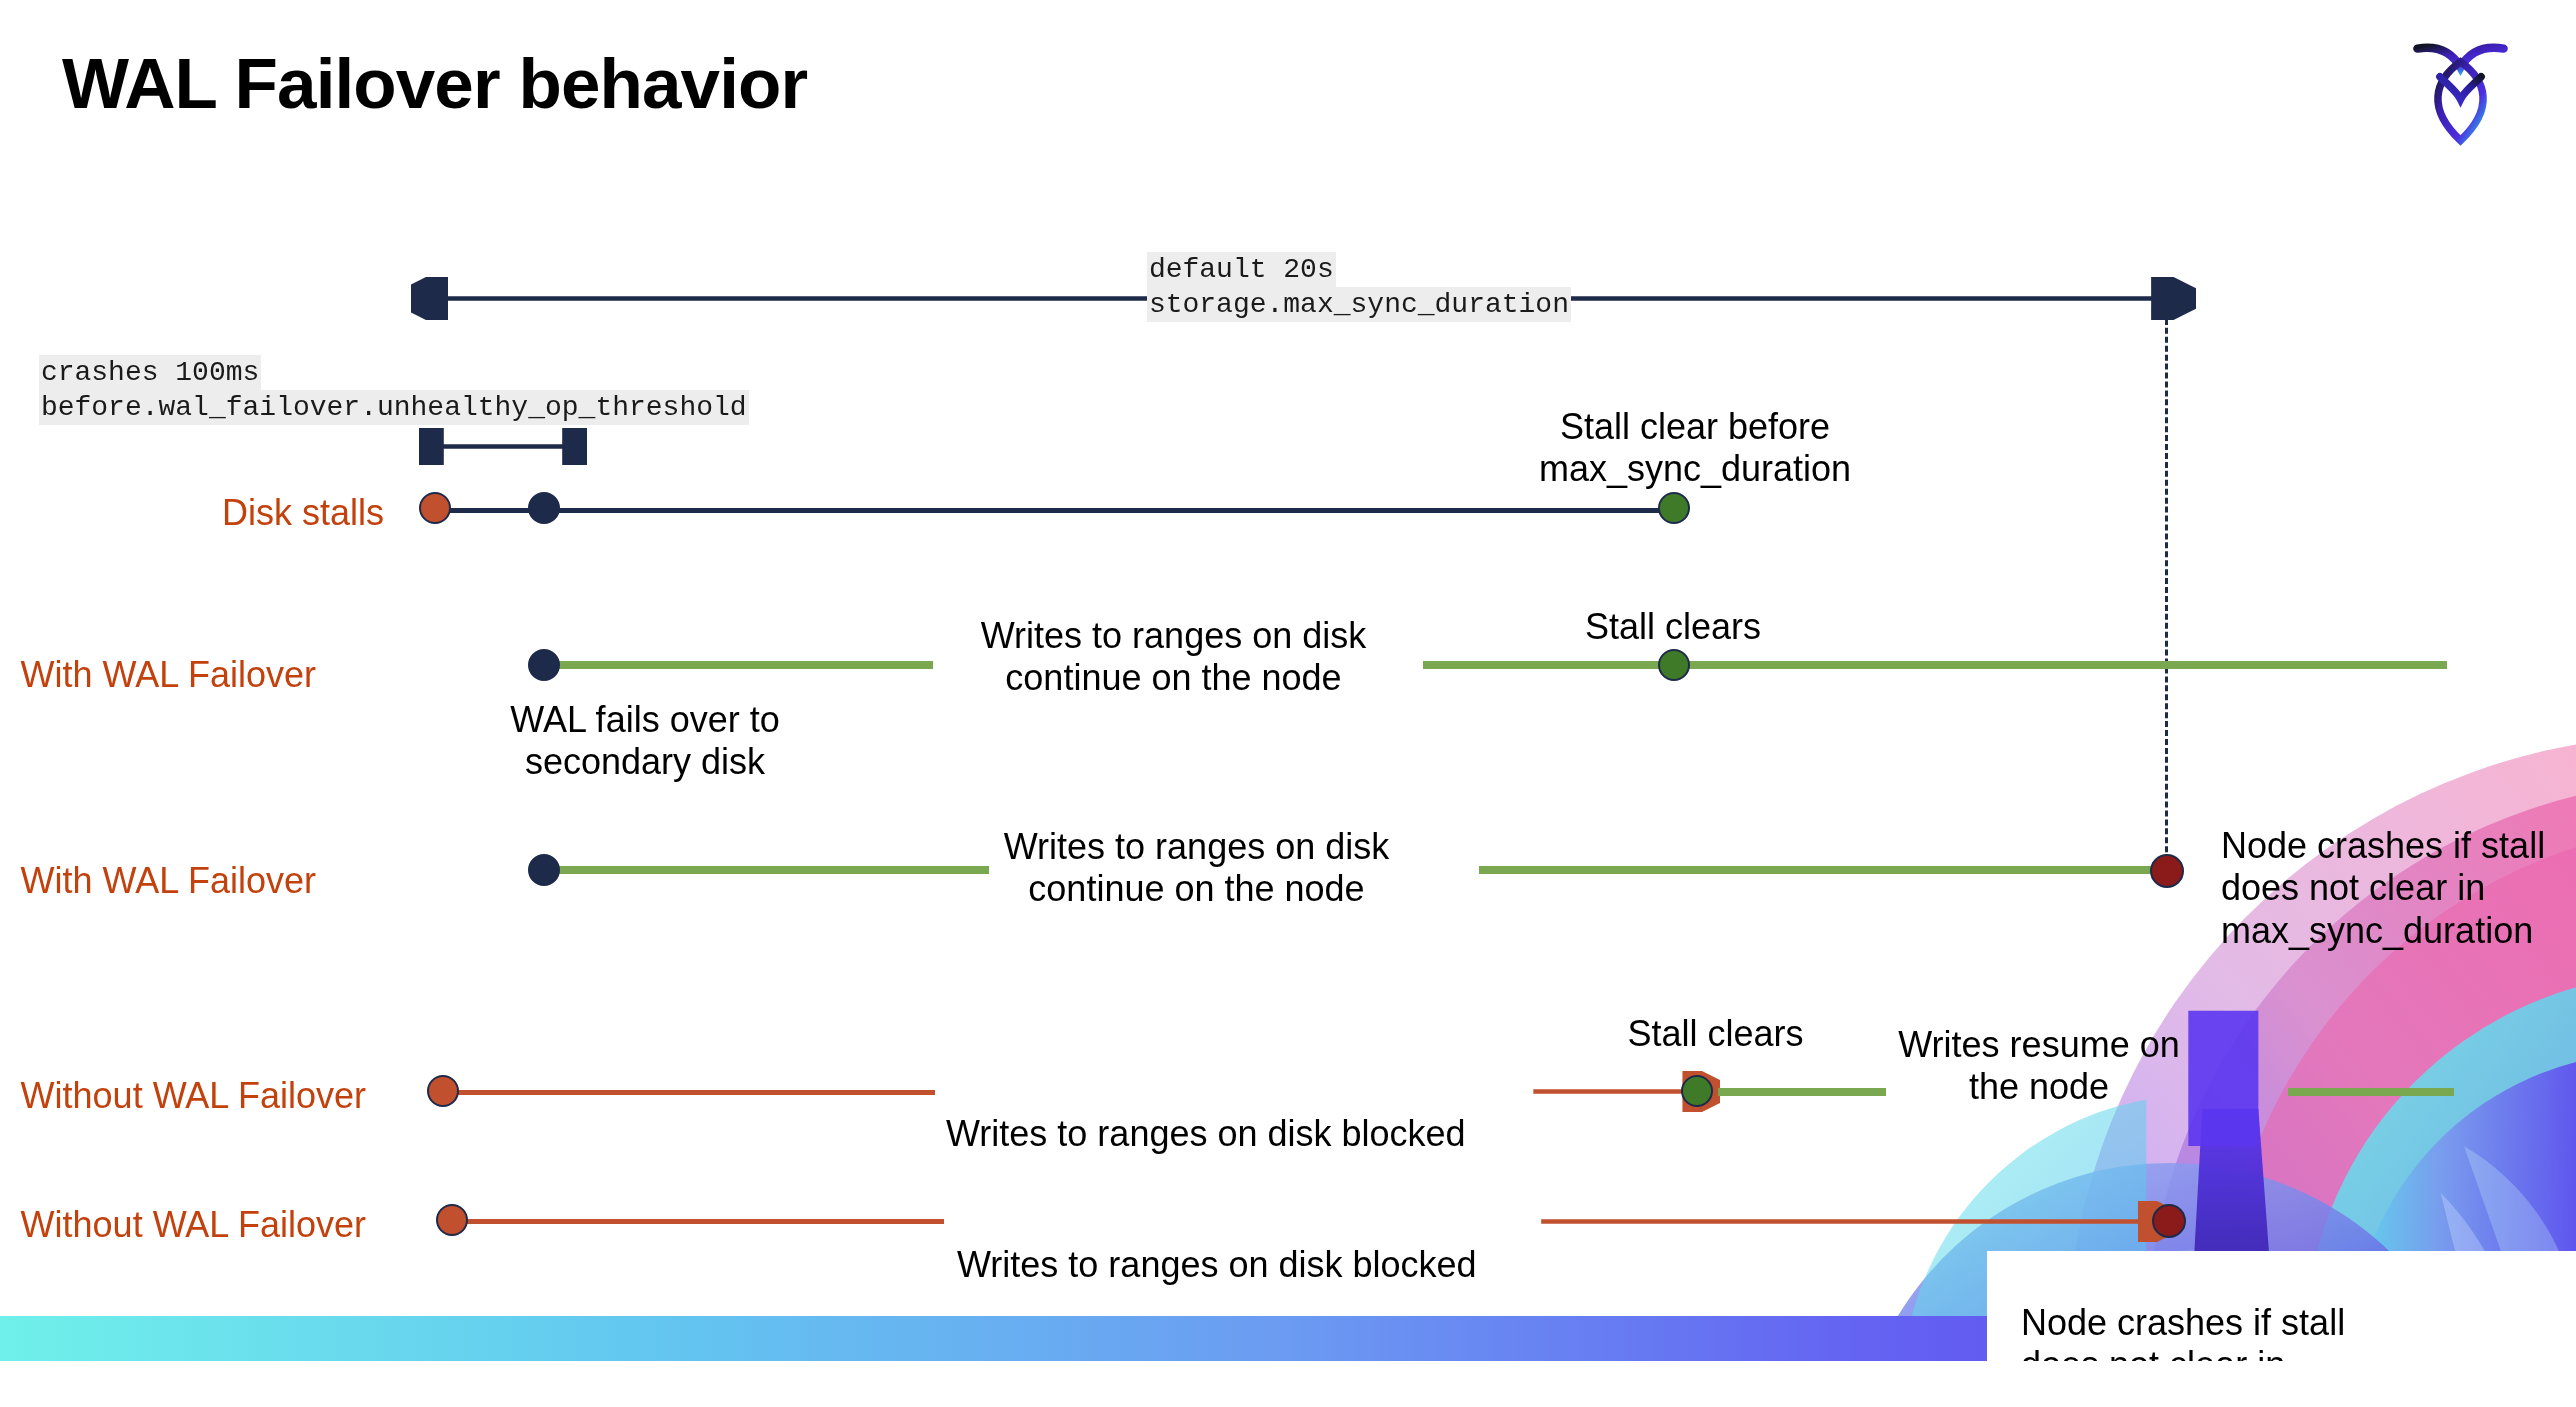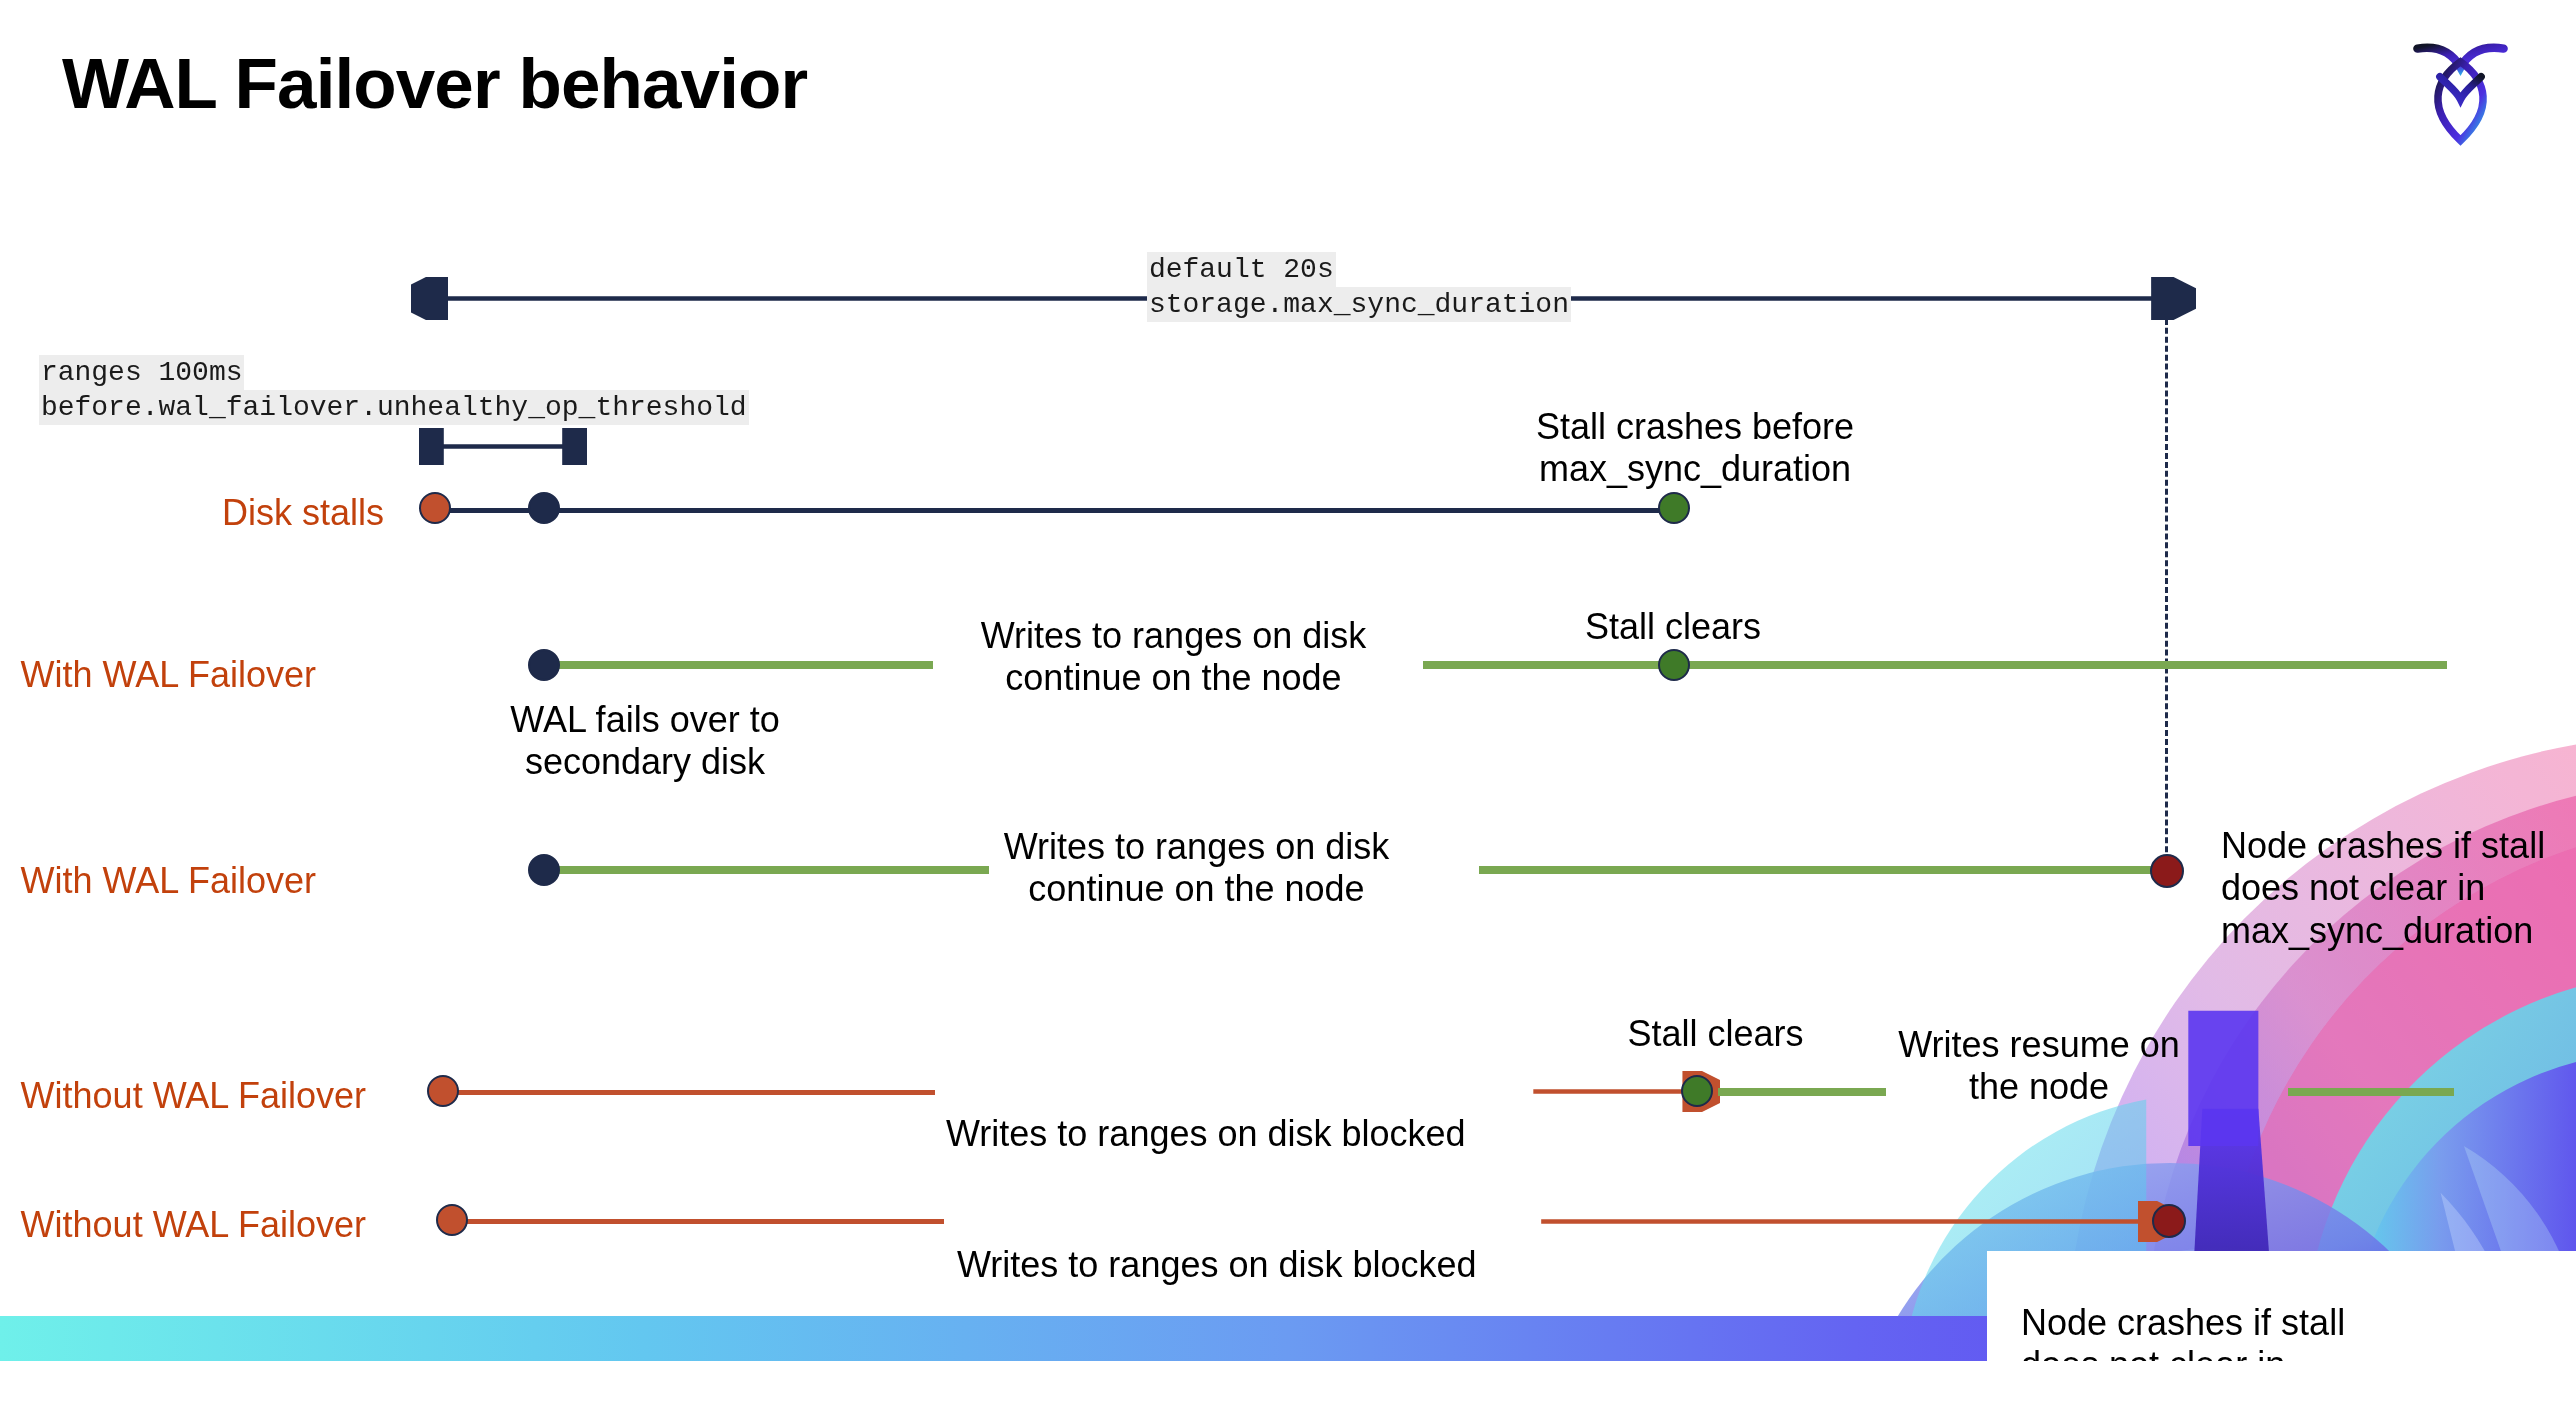--- a/index.html
+++ b/index.html
@@ -223,37 +223,37 @@
   </svg>
 
   <div class="dashed" style="left:2165px; top:301px; height:578px;"></div>
 
   <div class="code" style="left:1147px; top:252px;">
     <span>default 20s</span><br>
     <span>storage.max_sync_duration</span>
   </div>
 
   <div class="code" style="left:39px; top:355px;">
-    <span>ranges 100ms</span><br>
+    <span>crashes 100ms</span><br>
     <span>before.wal_failover.unhealthy_op_threshold</span>
   </div>
 
   <svg class="line" style="left:419px; top:428px; width:168px; height:37px;" viewBox="0 0 180 40" width="168" height="37">
     <line x1="16" y1="20" x2="164" y2="20" stroke="#1e2a4a" stroke-width="5" marker-start="url(#arrL)" marker-end="url(#arrR)"></line>
   </svg>
 
   <div class="row-label" style="left:222px; top:492px;">Disk stalls</div>
 
   <div class="line" style="left:439px; top:508px; width:1236px; height:4.7px; background:#1e2a4a;"></div>
 
   <div class="dot orange" style="left:419px; top:492px; width:32px; height:32px;"></div>
   <div class="dot navy" style="left:528px; top:492px; width:32px; height:32px;"></div>
   <div class="dot green" style="left:1658px; top:492px; width:32px; height:32px;"></div>
 
-  <div class="note center" style="left:1522px; top:406px; width:346px;">Stall crashes before
+  <div class="note center" style="left:1522px; top:406px; width:346px;">Stall clear before
 max_sync_duration</div>
 
   <div class="row-label" style="left:20.6px; top:654px;">With WAL Failover</div>
 
   <div class="line" style="left:542px; top:661px; width:391px; height:7.5px; background:#7aa851;"></div>
   <div class="line" style="left:1423px; top:661px; width:1024px; height:7.5px; background:#7aa851;"></div>
 
   <div class="dot navy" style="left:528px; top:649px; width:32px; height:32px;"></div>
   <div class="dot green" style="left:1658px; top:649px; width:32px; height:32px;"></div>
 

